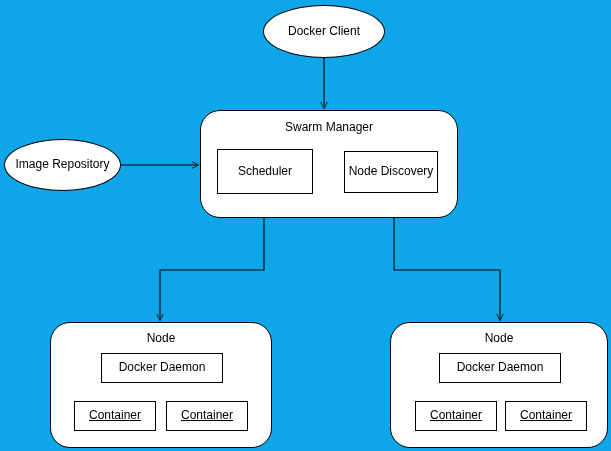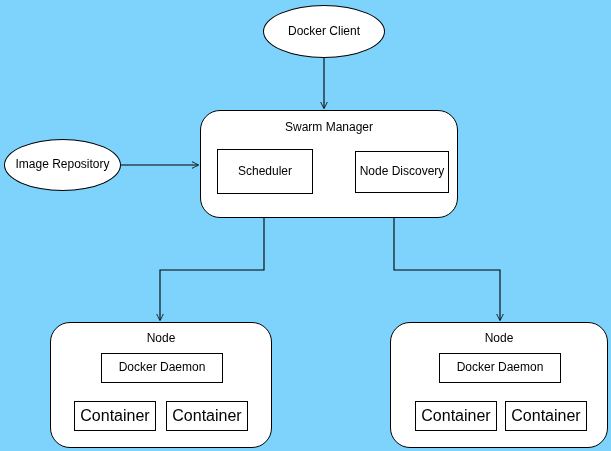--- a/index.html
+++ b/index.html
@@ -9,21 +9,21 @@
     background: #ffffff;
   }
   body {
     font-family: "Liberation Sans", sans-serif;
     -webkit-font-smoothing: antialiased;
   }
   #canvas {
     position: relative;
     width: 611px;
     height: 451px;
-    background: #7dd3fc;
+    background: #0ea5e9;
     overflow: hidden;
   }
   
   .node-shape {
     position: absolute;
     box-sizing: border-box;
     background: #ffffff;
     border: 1px solid #000000;
     display: flex;
     align-items: center;
@@ -49,21 +49,21 @@
   }
   .group-label {
     position: absolute;
     left: 0;
     right: 0;
     text-align: center;
     color: #000000;
   }
   
   .t12 { font-size: 12px; }
-  .t115 { font-size: 16px; }
+  .t115 { font-size: 12px; text-decoration: underline; }
 
   
   #wires {
     position: absolute;
     left: 0;
     top: 0;
     width: 611px;
     height: 451px;
     pointer-events: none;
   }
@@ -108,21 +108,21 @@
     <span>Image Repository</span>
   </div>
 
   <div class="group-box" style="left:200px; top:110px; width:258px; height:108px;">
     <div class="group-label t12" style="top:9px;">Swarm Manager</div>
 
     <div class="node-shape rect t12" style="left:16px; top:38px; width:96px; height:45px;">
       <span>Scheduler</span>
     </div>
 
-    <div class="node-shape rect t12" style="left:154px; top:40px; width:94px; height:42px;">
+    <div class="node-shape rect t12" style="left:143px; top:40px; width:94px; height:42px;">
       <span>Node Discovery</span>
     </div>
   </div>
 
   <div class="group-box" style="left:50px; top:322px; width:222px; height:126px;">
     <div class="group-label t12" style="top:8px;">Node</div>
 
     <div class="node-shape rect t12" style="left:50px; top:30px; width:122px; height:30px;">
       <span>Docker Daemon</span>
     </div>

